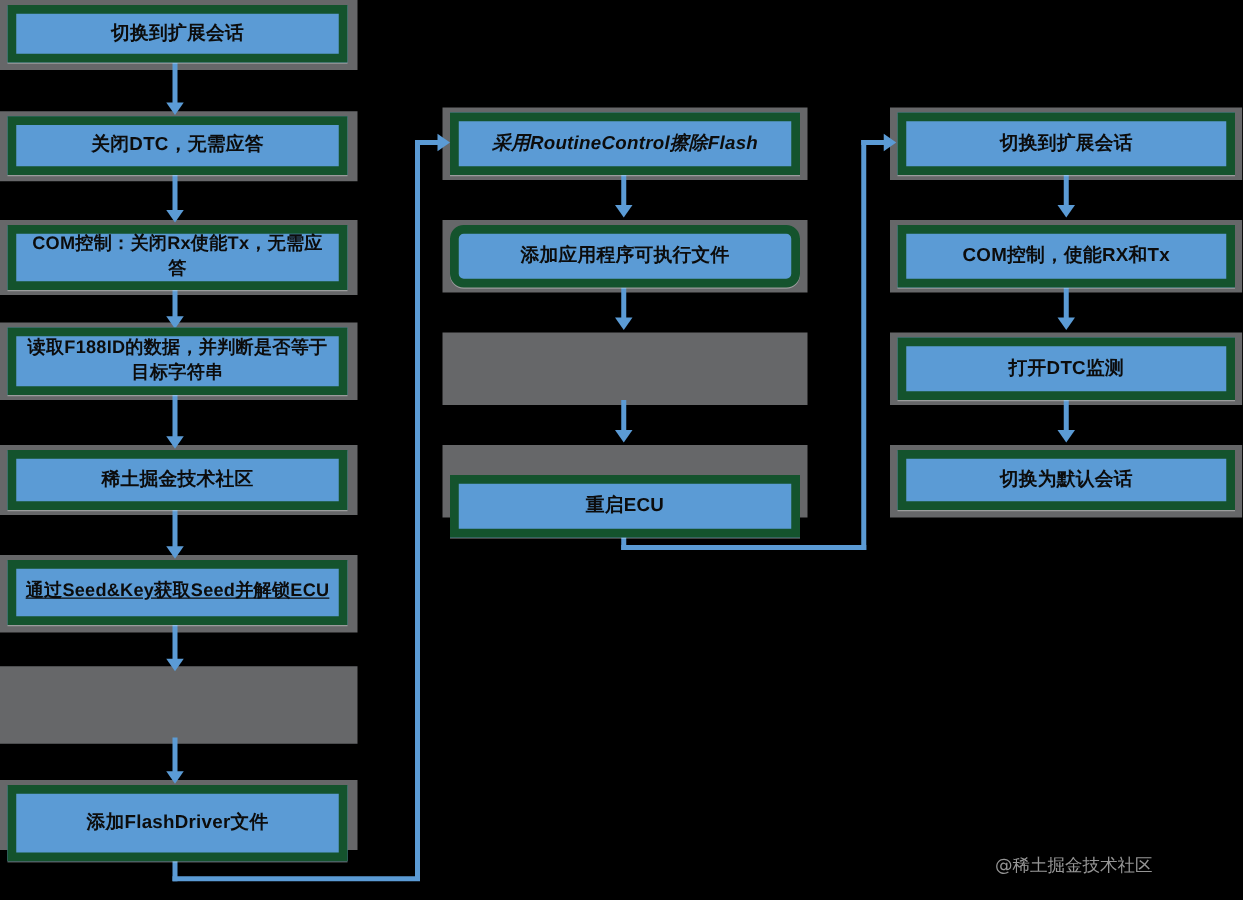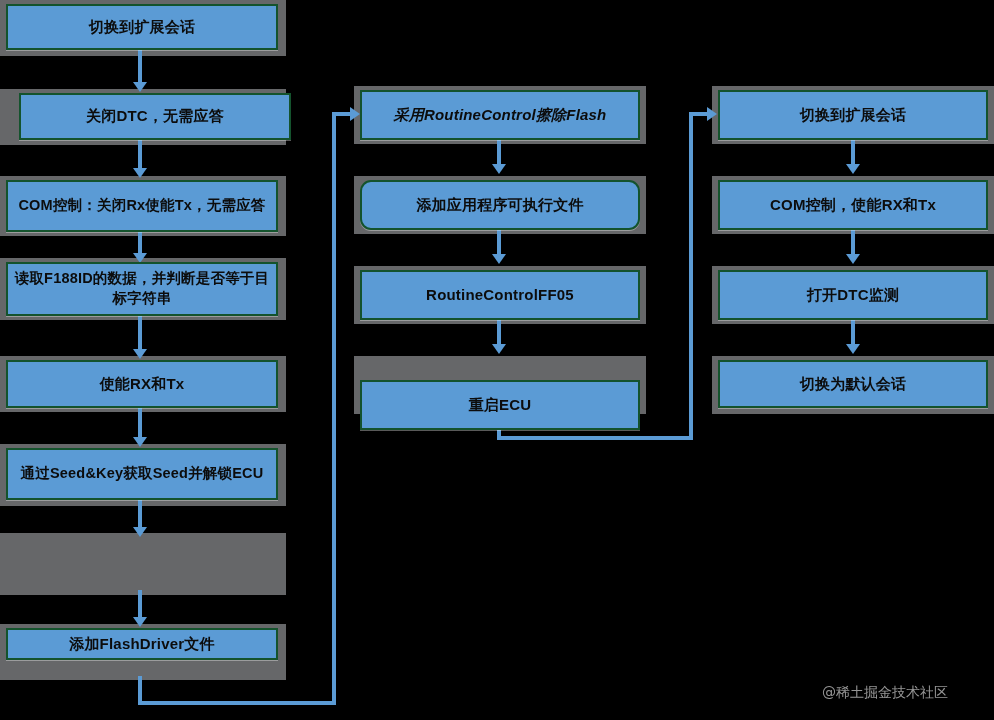--- a/index.html
+++ b/index.html
@@ -12,21 +12,21 @@
     width: 994px;
     height: 720px;
     background: #000000;
     overflow: hidden;
     font-family: "Liberation Sans", "DejaVu Sans", sans-serif;
   }
   .node {
     position: absolute;
     box-sizing: border-box;
     background: #5b9bd5;
-    border: 2px solid #14532d;
+    border: 7px solid #14532d;
     display: flex;
     align-items: center;
     justify-content: flex-start;
     text-align: center;
     color: #0c0c0c;
     font-weight: bold;
     font-size: 15px;
     line-height: 1.35;
     padding: 2px 6px;
     letter-spacing: 0.2px;
@@ -146,56 +146,53 @@
   <div class="edge v" style="left:851px; top:230px; height:27px;"></div>
   <div class="arrow down" style="left:846px; top:254px;"></div>
 
   <div class="edge v" style="left:851px; top:320px; height:27px;"></div>
   <div class="arrow down" style="left:846px; top:344px;"></div>
 
   <div class="node" style="left:6px; top:4px; width:272px; height:46px;">
     <span class="txt">切换到扩展会话</span>
   </div>
 
-  <div class="node" style="left:6px; top:93px; width:272px; height:47px;margin-left:13px;">
+  <div class="node" style="left:6px; top:93px; width:272px; height:47px;">
     <span class="txt">关闭DTC，无需应答</span>
   </div>
 
   <div class="node two-line" style="left:6px; top:180px; width:272px; height:52px;">
     <span class="txt">COM控制：关闭Rx使能Tx，无需应答</span>
   </div>
 
   <div class="node two-line" style="left:6px; top:262px; width:272px; height:54px;">
     <span class="txt">读取F188ID的数据，并判断是否等于目标字符串</span>
   </div>
 
   <div class="node" style="left:6px; top:360px; width:272px; height:48px;">
-    <span class="txt">使能RX和Tx</span>
-  </div>
-
-  <div class="node two-line" style="left:6px; top:448px; width:272px; height:52px;">
+    <span class="txt">稀土掘金技术社区</span>
+  </div>
+
+  <div class="node two-line" style="left:6px; top:448px; width:272px; height:52px;text-decoration:underline;">
     <span class="txt">通过Seed&amp;Key获取Seed并解锁ECU</span>
   </div>
 
 
-  <div class="node" style="left:6px; top:628px; width:272px; height:32px;">
+  <div class="node" style="left:6px; top:628px; width:272px; height:61px;">
     <span class="txt">添加FlashDriver文件</span>
   </div>
 
   <div class="node" style="left:360px; top:90px; width:280px; height:50px;font-style:italic;">
     <span class="txt">采用RoutineControl擦除Flash</span>
   </div>
 
   <div class="node" style="left:360px; top:180px; width:280px; height:50px;border-radius:11px;">
     <span class="txt">添加应用程序可执行文件</span>
   </div>
 
-  <div class="node" style="left:360px; top:270px; width:280px; height:50px;">
-    <span class="txt">RoutineControlFF05</span>
-  </div>
 
   <div class="node" style="left:360px; top:380px; width:280px; height:50px;">
     <span class="txt">重启ECU</span>
   </div>
 
   <div class="node" style="left:718px; top:90px; width:270px; height:50px;">
     <span class="txt">切换到扩展会话</span>
   </div>
 
   <div class="node" style="left:718px; top:180px; width:270px; height:50px;">
@@ -203,15 +200,15 @@
   </div>
 
   <div class="node" style="left:718px; top:360px; width:270px; height:48px;">
     <span class="txt">切换为默认会话</span>
   </div>
 
   <div class="node" style="left:718px; top:270px; width:270px; height:50px;">
     <span class="txt">打开DTC监测</span>
   </div>
 
-  <div id="watermark" style="left:822px; top:684px;">@稀土掘金技术社区</div>
+  <div id="watermark" style="left:796px; top:684px;">@稀土掘金技术社区</div>
 
 </div>
 
 </body></html>

